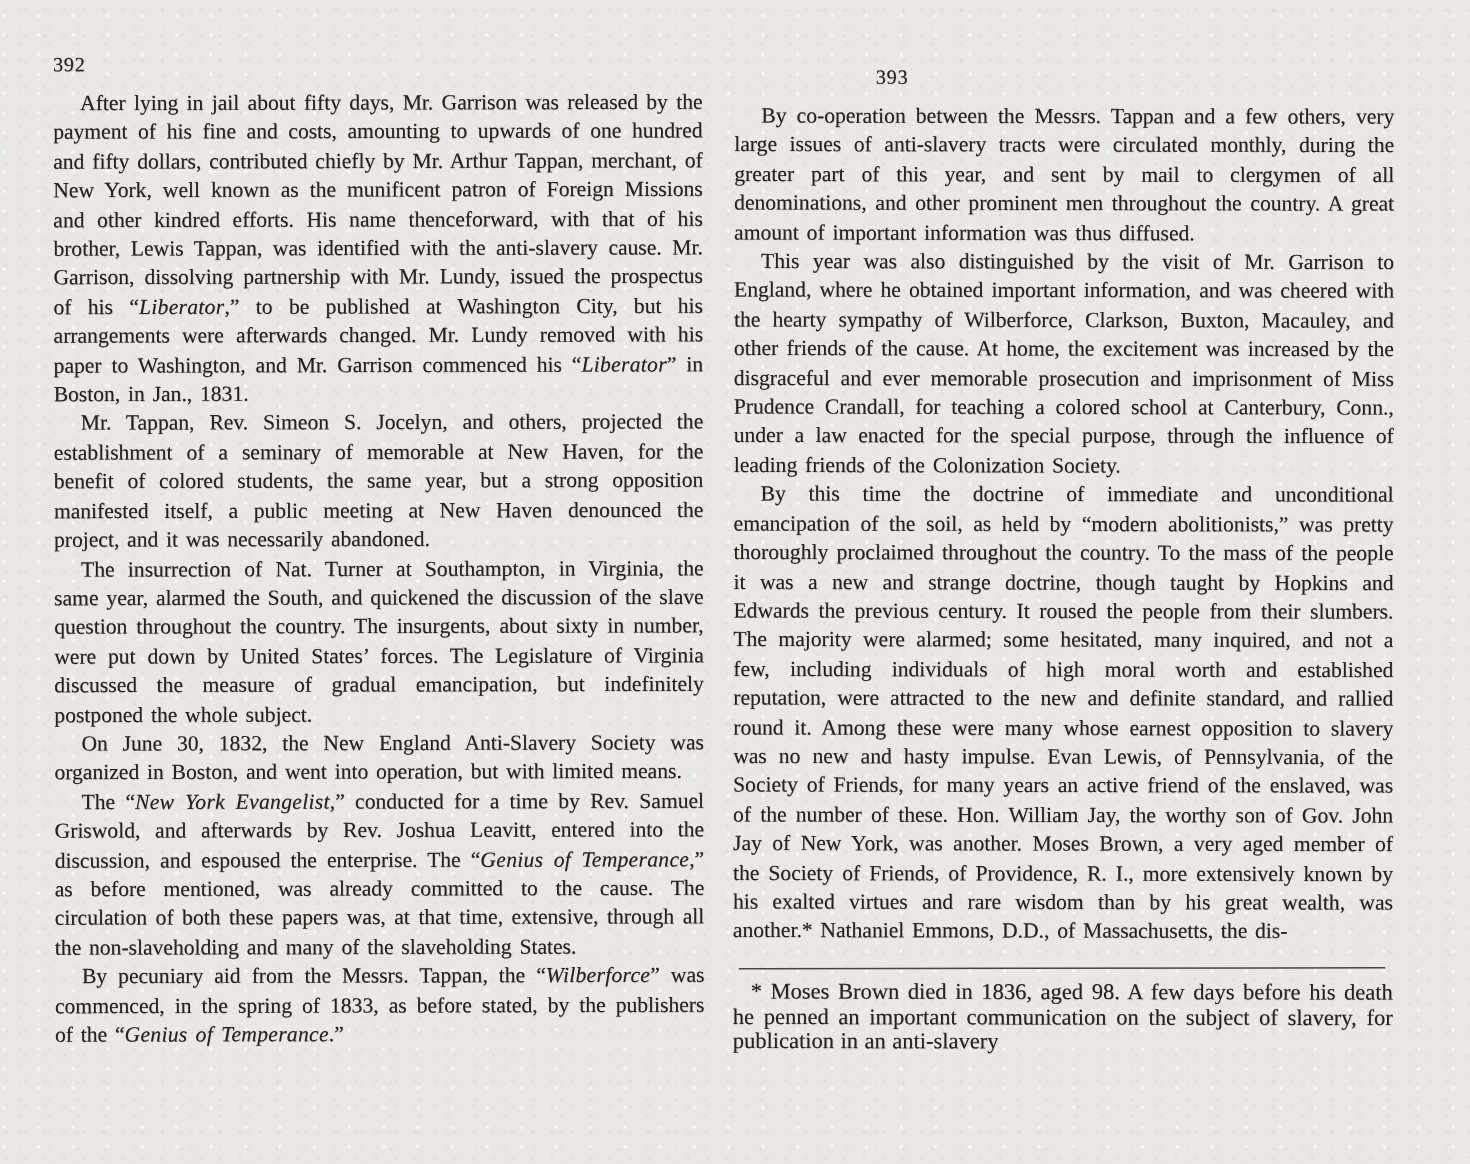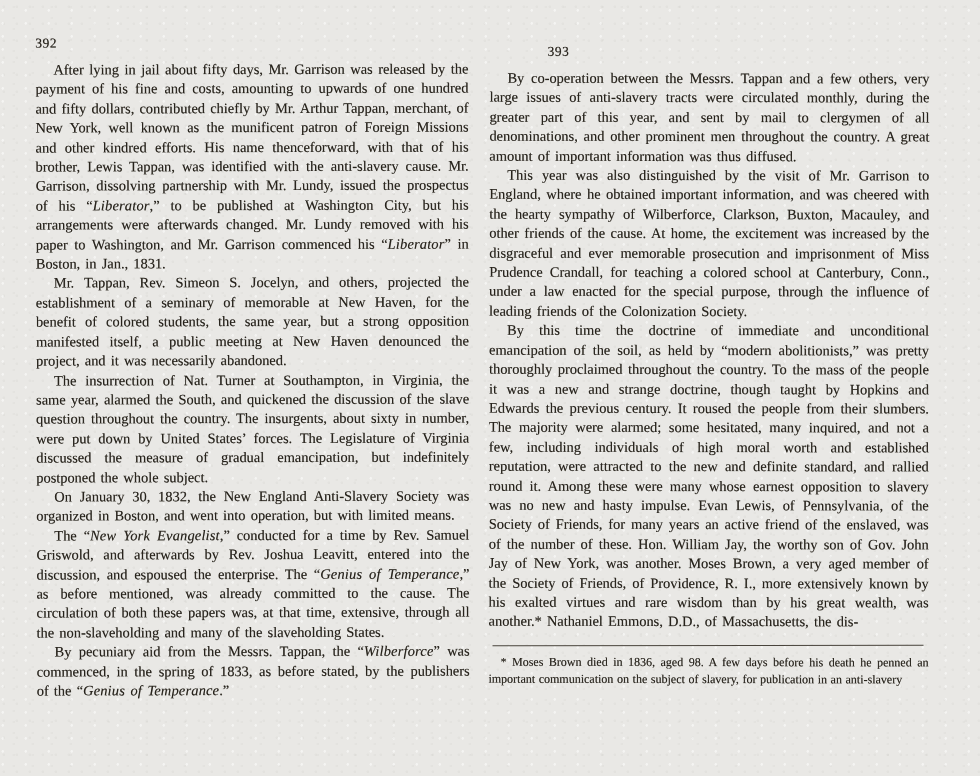--- a/index.html
+++ b/index.html
@@ -31,63 +31,63 @@
     align-items: baseline;
     font-size: 12.5px;
     letter-spacing: 2.1px;
     white-space: nowrap;
   }
   .pagehead .num {
     width: 58px;
     font-size: 13.5px;
     letter-spacing: 0.5px;
   }
-  .pagehead .num.right { }
+  .pagehead .num.right { text-align: right; }
   .pagehead .title { flex: 1; text-align: center; }
 
   .pagebody {
     margin-top: 9px;
     font-size: 14.4px;
     line-height: 19.4px;
     text-align: justify;
     word-spacing: 1.6px;
   }
   .pagebody p { margin: 0; text-indent: 18px; }
   .pagebody i { letter-spacing: 0.2px; }
 
   .footrule {
     margin-top: 13px;
     width: 98%;
     border: none;
     border-top: 1.4px solid #49443c;
     transform: rotate(-0.18deg);
   }
   .footnote {
-    font-size: 12px;
+    font-size: 15px;
     line-height: 16.8px;
     text-align: justify;
     text-indent: 12px;
     word-spacing: 0.6px;
   }
 </style>
 </head>
 <body>
 
 <div class="spread">
 
   <div class="page page-left">
     <div class="pagehead">
       <span class="num">392</span>
       <span class="num"></span>
     </div>
     <div class="pagebody">
         <p>After lying in jail about fifty days, Mr. Garrison was released by the payment of his fine and costs, amounting to upwards of one hundred and fifty dollars, contributed chiefly by Mr. Arthur Tappan, merchant, of New York, well known as the munificent patron of Foreign Missions and other kindred efforts.  His name thenceforward, with that of his brother, Lewis Tappan, was identified with the anti-slavery cause.  Mr. Garrison, dissolving partnership with Mr. Lundy, issued the prospectus of his “<i>Liberator</i>,” to be published at Washington City, but his arrangements were afterwards changed.  Mr. Lundy removed with his paper to Washington, and Mr. Garrison commenced his “<i>Liberator</i>” in Boston, in Jan., 1831.</p>
         <p>Mr. Tappan, Rev. Simeon S. Jocelyn, and others, projected the establishment of a seminary of memorable at New Haven, for the benefit of colored students, the same year, but a strong opposition manifested itself, a public meeting at New Haven denounced the project, and it was necessarily abandoned.</p>
         <p>The insurrection of Nat. Turner at Southampton, in Virginia, the same year, alarmed the South, and quickened the discussion of the slave question throughout the country.  The insurgents, about sixty in number, were put down by United States’ forces.  The Legislature of Virginia discussed the measure of gradual emancipation, but indefinitely postponed the whole subject.</p>
-        <p>On January 30, 1832, the New England Anti-Slavery Society was organized in Boston, and went into operation, but with limited means.</p>
+        <p>On June 30, 1832, the New England Anti-Slavery Society was organized in Boston, and went into operation, but with limited means.</p>
         <p>The “<i>New York Evangelist</i>,” conducted for a time by Rev. Samuel Griswold, and afterwards by Rev. Joshua Leavitt, entered into the discussion, and espoused the enterprise.  The “<i>Genius of Temperance</i>,” as before mentioned, was already committed to the cause.  The circulation of both these papers was, at that time, extensive, through all the non-slaveholding and many of the slaveholding States.</p>
         <p>By pecuniary aid from the Messrs. Tappan, the “<i>Wilberforce</i>” was commenced, in the spring of 1833, as before stated, by the publishers of the “<i>Genius of Temperance</i>.”</p>
       </div>
   </div>
 
   <div class="page page-right">
     <div class="pagehead">
       <span class="num"></span>
       <span class="num right">393</span>
     </div>

